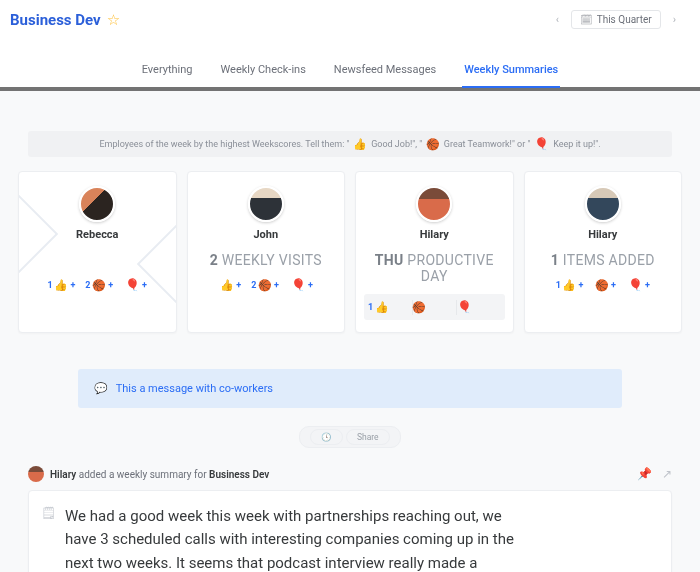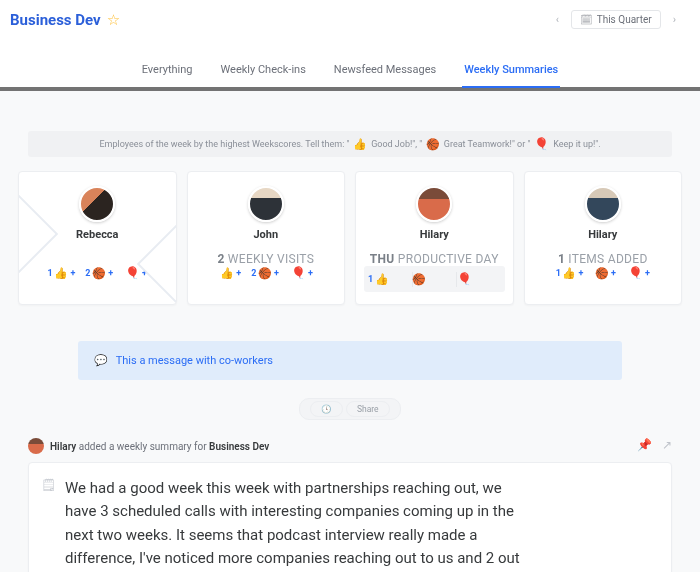--- a/index.html
+++ b/index.html
@@ -21,35 +21,35 @@
   .card { background: #fff; border: 1px solid #eceef1; border-radius: 4px; padding: 14px 8px 12px; text-align: center; box-shadow: 0 1px 2px rgba(0,0,0,0.03); position: relative; overflow: hidden; }
   .card.first::before, .card.first::after { content: ""; position: absolute; width: 60px; height: 60px; border: 2px solid #e8ecf2; border-radius: 0; transform: rotate(45deg); }
   .card.first::before { left: -38px; top: 30px; }
   .card.first::after { right: -38px; top: 60px; }
   .avatar { width: 36px; height: 36px; border-radius: 50%; margin: 0 auto 6px; border: 2px solid #fff; box-shadow: 0 1px 3px rgba(0,0,0,0.2); background-size: cover; background-position: center; }
   .av1 { background: linear-gradient(135deg,#d9835a 40%,#2b2420 40%); }
   .av2 { background: linear-gradient(180deg,#e7d7c4 30%,#2d3238 30%); }
   .av3 { background: linear-gradient(180deg,#7a4b39 35%,#d96b4a 35%); }
   .av4 { background: linear-gradient(180deg,#d7c9b7 30%,#33475b 30%); }
   .name { font-size: 11px; font-weight: 700; margin-bottom: 11px; }
-  .subtitle { font-size: 12px; color: #9aa0a8; letter-spacing: .3px; text-transform: uppercase; }
+  .subtitle { font-size: 14px; color: #9aa0a8; letter-spacing: .3px; margin-bottom: 10px; text-transform: uppercase; }
   .sub-bold { font-weight: 700; color: #7a8088; }
   .reactions { display: flex; justify-content: center; gap: 10px; align-items: center; font-size: 10px; }
   .reactions.boxed { background: #f3f4f6; border-radius: 3px; padding: 4px 4px; gap: 0; }
   .reactions.boxed .react { flex: 1; border-right: 1px solid #e6e8eb; padding: 2px 0; }
   .reactions.boxed .react:last-child { border-right: none; }
   .react { display: inline-flex; align-items: center; gap: 2px; cursor: pointer; }
   .count { font-size: 9px; font-weight: 700; color: #2b6df5; }
   .plus { color: #2b6df5; font-size: 9px; font-weight: 700; }
   .share-box { background: #e0ecfb; border-radius: 3px; margin: 36px 60px 18px; padding: 13px 16px; display: flex; align-items: center; gap: 8px; color: #2b6df5; font-size: 11px; cursor: text; }
   .chat-icon { color: #4f86f7; }
   .today-pill { display: flex; justify-content: center; margin-bottom: 18px; }
   .today-pill span { background: #f3f4f6; color: #9aa0a8; font-size: 8.5px; padding: 2px 10px; border-radius: 10px; border: 1px solid #eceef1; display: inline-flex; align-items: center; gap: 3px; }
   .feed-item { padding: 0 10px; }
-  .feed-header { display: flex; align-items: flex-start; justify-content: space-between; font-size: 10px; color: #6c7079; margin-bottom: 8px; }
+  .feed-header { display: flex; align-items: center; justify-content: space-between; font-size: 10px; color: #6c7079; margin-bottom: 8px; }
   .feed-header .left { display: flex; align-items: center; gap: 6px; }
   .mini-av { width: 16px; height: 16px; border-radius: 50%; background: linear-gradient(180deg,#7a4b39 35%,#d96b4a 35%); }
   .feed-header strong { color: #373a3c; font-weight: 600; }
   .feed-actions { display: flex; gap: 10px; color: #c0c4cb; font-size: 12px; }
   .feed-actions span { cursor: pointer; }
   .summary-card { background: #fff; border: 1px solid #eceef1; border-radius: 4px; padding: 14px 16px 14px 36px; position: relative; box-shadow: 0 1px 2px rgba(0,0,0,0.03); }
   .summary-card .doc-icon { position: absolute; left: 12px; top: 15px; color: #b9bec6; font-size: 12px; }
   .summary-text { font-size: 15px; line-height: 1.55; color: #373a3c; max-width: 460px; }
   .card-actions { position: absolute; right: 12px; bottom: 12px; display: flex; gap: 12px; color: #c9cdd3; font-size: 12px; }
   .card-actions span { cursor: pointer; }

